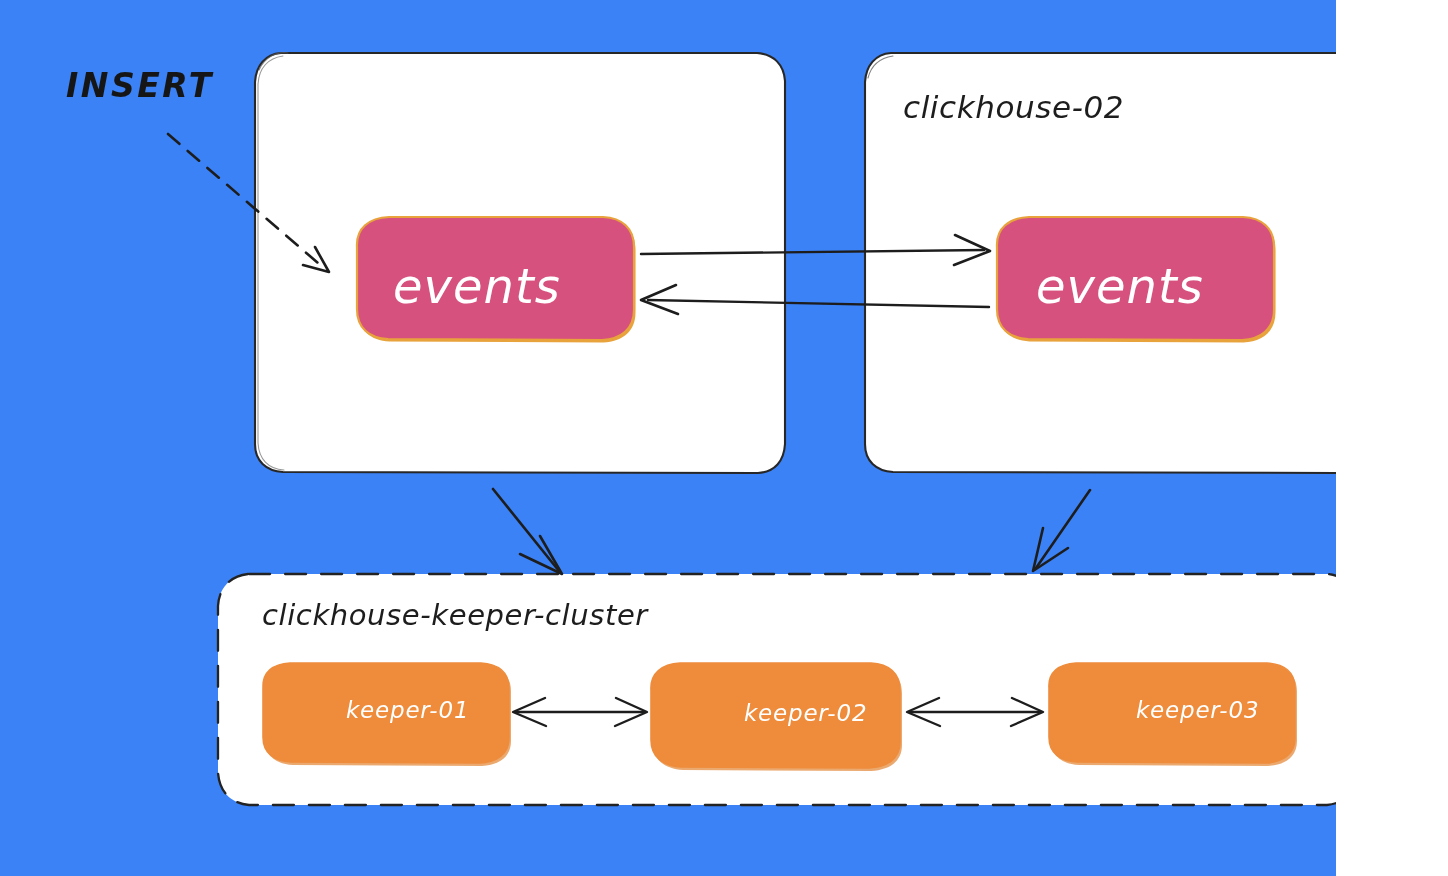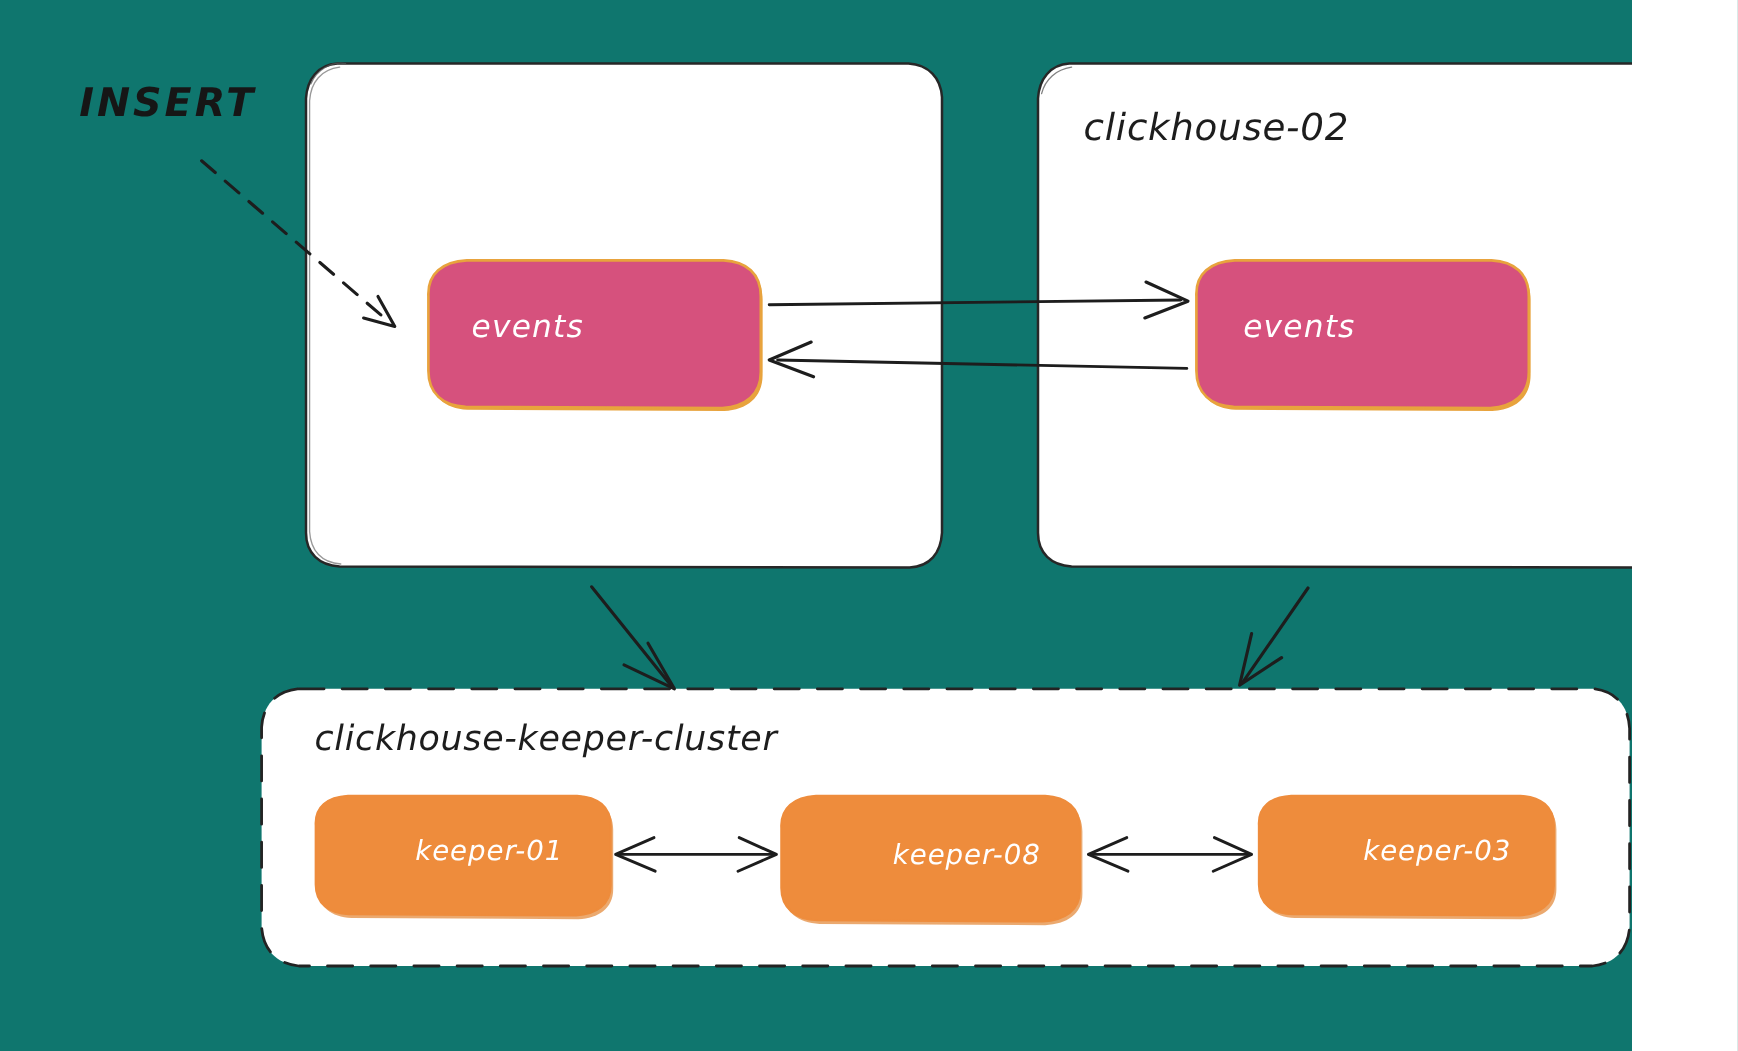--- a/index.html
+++ b/index.html
@@ -8,23 +8,22 @@
     padding: 0;
     background: #ffffff;
   }
   body {
     font-family: "DejaVu Sans", sans-serif;
   }
   #canvas {
     position: relative;
     width: 1336px;
     height: 876px;
-    background: #0f766e;
+    background: #3b82f6;
     overflow: hidden;
-    padding-left: 24px;
   }
   #sketch {
     position: absolute;
     left: 0;
     top: 0;
     width: 1448px;
     height: 876px;
   }
 
   
@@ -63,21 +62,21 @@
   .title-keeper { left: 262px; top: 598px; font-size: 29px; text-align: right; }
 
   .node-text {
     position: absolute;
     color: #ffffff;
     font-style: italic;
     white-space: nowrap;
     text-align: center;
   }
   .events-text {
-    font-size: 26px;
+    font-size: 48px;
     letter-spacing: 1px;
   }
   .events-1 { left: 393px; top: 258px; }
   .events-2 { left: 1036px; top: 258px; }
 
   .keeper-text {
     font-size: 23px;
     letter-spacing: 0.8px;
     margin-left: 26px;
   }
@@ -223,17 +222,17 @@
   <div class="label container-title title-ch02 handwritten">clickhouse-02</div>
 
   <div class="label container-title title-keeper handwritten">clickhouse-keeper-cluster</div>
 
   <div class="node-text events-text events-1 handwritten">events</div>
 
   <div class="node-text events-text events-2 handwritten">events</div>
 
   <div class="node-text keeper-text keeper-1 handwritten">keeper-01</div>
 
-  <div class="node-text keeper-text keeper-2 handwritten">keeper-08</div>
+  <div class="node-text keeper-text keeper-2 handwritten">keeper-02</div>
 
   <div class="node-text keeper-text keeper-3 handwritten">keeper-03</div>
 
 </div>
 
 </body></html>

